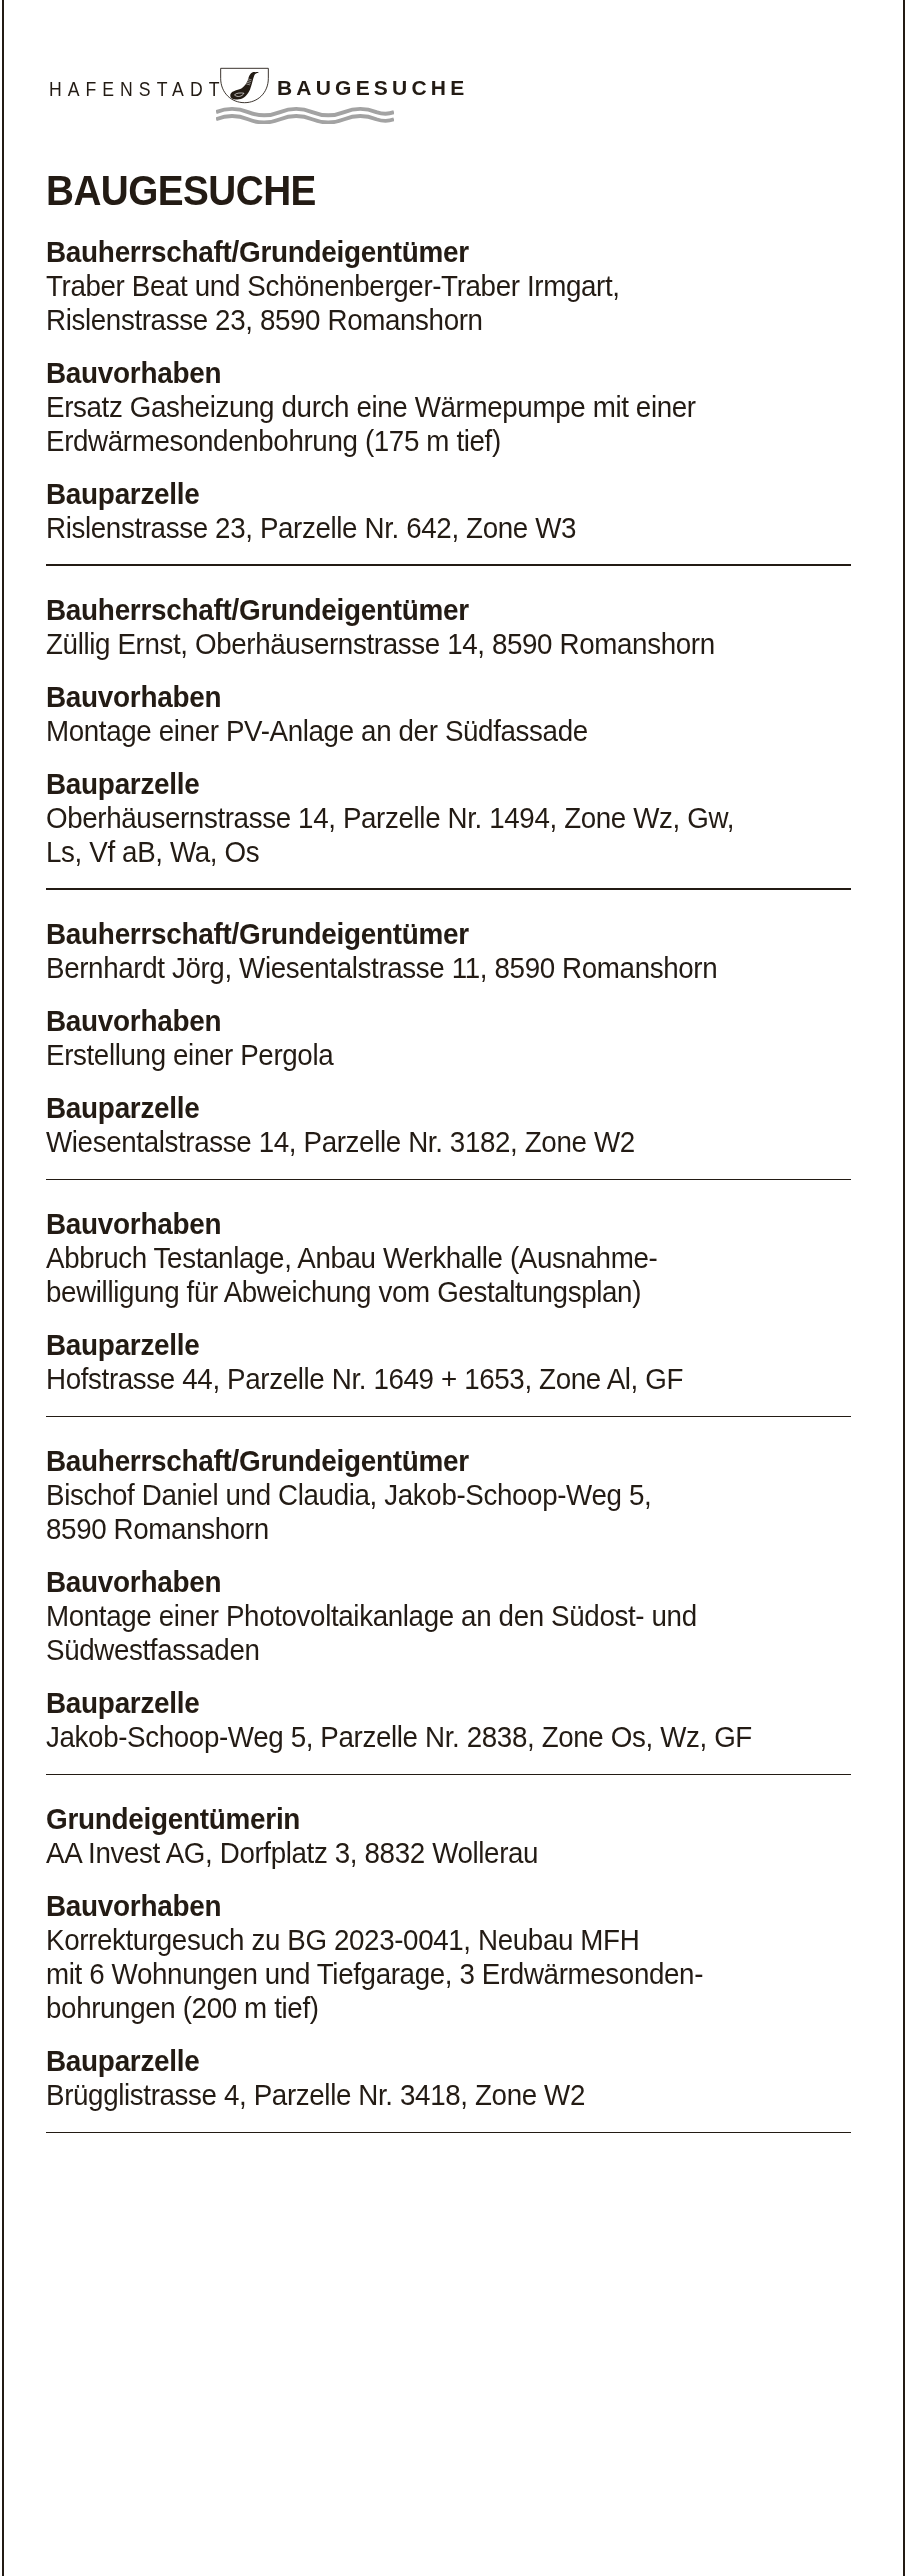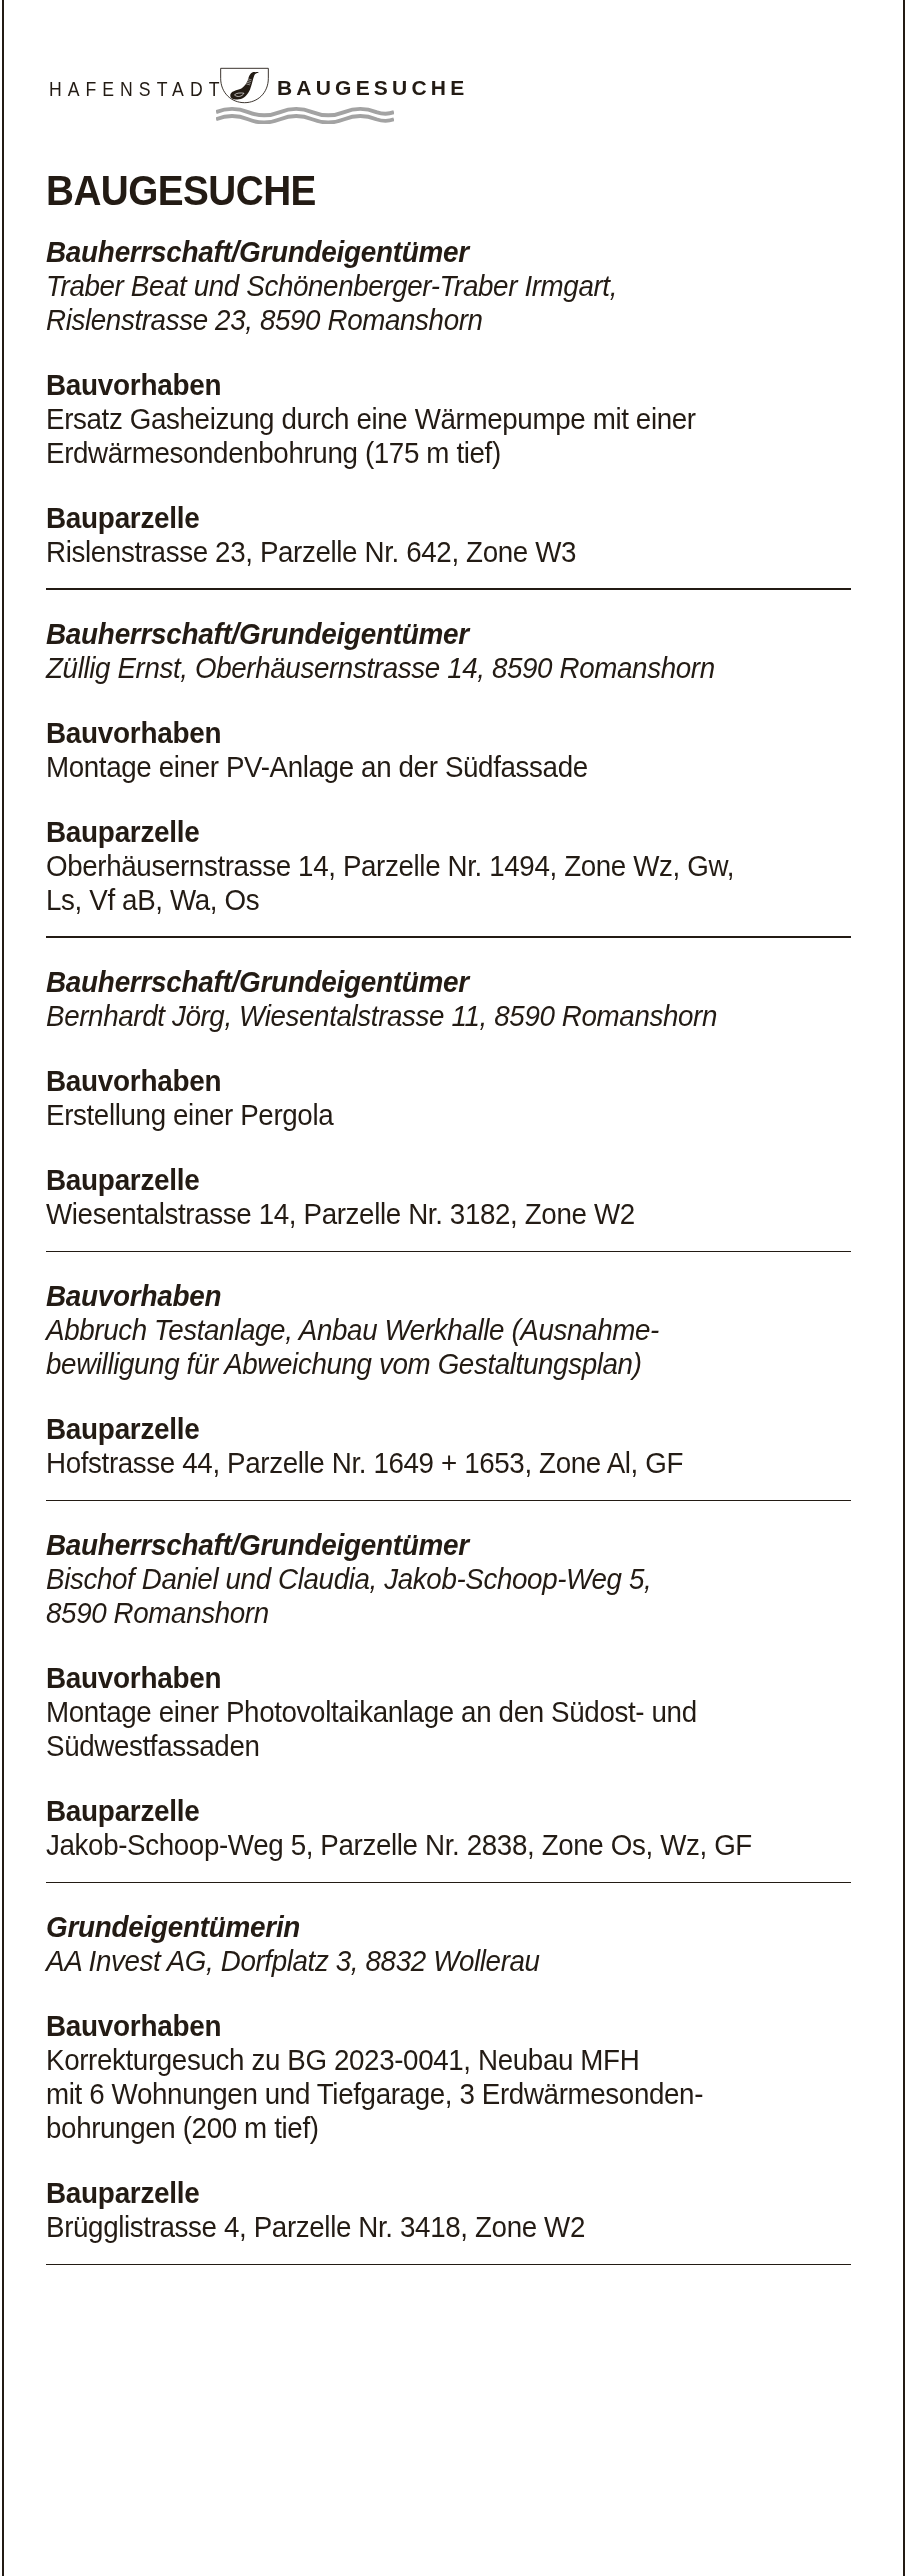--- a/index.html
+++ b/index.html
@@ -100,25 +100,24 @@
     transform-origin: left center;
     white-space: nowrap;
   }
   .title-gap {
     height: 20px;
   }
   .section {
     margin: 0;
   }
   .field {
-    margin-top: 31px;
+    margin-top: 19px;
   }
   .field:first-child {
     margin-top: 0;
-    font-style: italic;
   }
   .field-label {
     font-family: "Liberation Sans", sans-serif;
     font-weight: 700;
     font-size: 30px;
     line-height: 34px;
     height: 34px;
     white-space: nowrap;
     letter-spacing: -0.3px;
     transform: scaleX(0.93);

